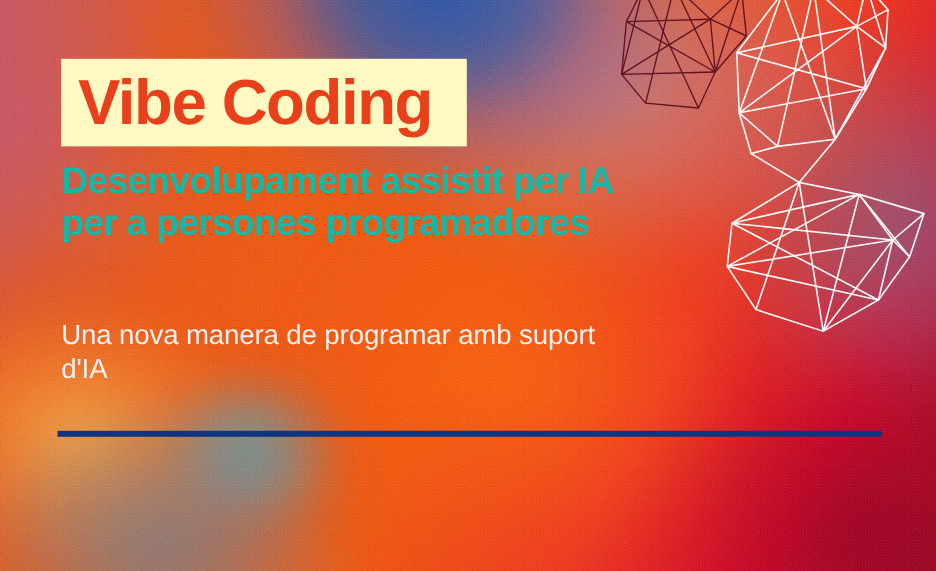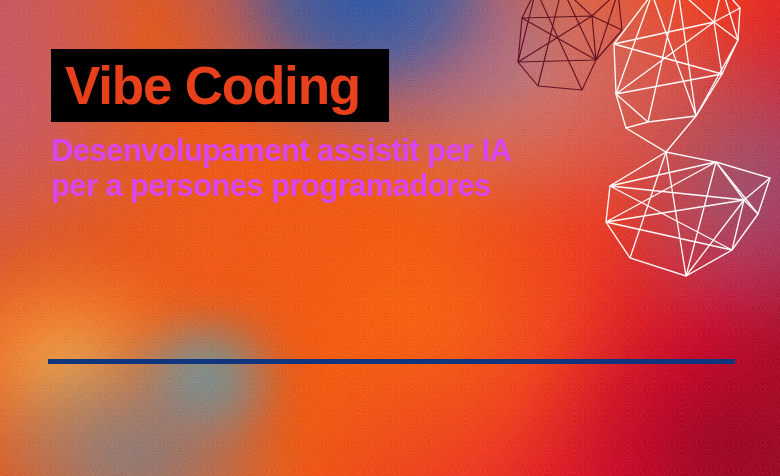--- a/index.html
+++ b/index.html
@@ -169,21 +169,21 @@
     inset: 0;
     z-index: 4;
   }
 
   .title-box {
     position: absolute;
     left: 51px;
     top: 49px;
     width: 338px;
     height: 73px;
-    background: #000000;
+    background: #fef9c3;
     display: flex;
     align-items: center;
   }
   .title-text {
     margin: 0;
     padding: 0 0 0 14px;
     font-size: 53px;
     line-height: 1;
     font-weight: 700;
     letter-spacing: -1.2px;
@@ -194,21 +194,21 @@
   .headline {
     position: absolute;
     left: 51px;
     top: 134px;
     width: 480px;
     margin: 0;
     font-size: 31px;
     line-height: 1.12;
     font-weight: 700;
     letter-spacing: -0.6px;
-    color: #d946ef;
+    color: #14b8a6;
   }
 
   .subhead {
     position: absolute;
     left: 51px;
     top: 265px;
     width: 470px;
     margin: 0;
     font-size: 23px;
     line-height: 1.22;
@@ -295,18 +295,19 @@
   </svg>
 
   <div class="content">
 
     <div class="title-box">
       <h1 class="title-text">Vibe Coding</h1>
     </div>
 
     <h2 class="headline">Desenvolupament assistit per IA per a persones programadores</h2>
 
+    <p class="subhead">Una nova manera de programar amb suport d'IA</p>
 
     <div class="divider"></div>
 
 
   </div>
 </div>
 
 </body></html>

